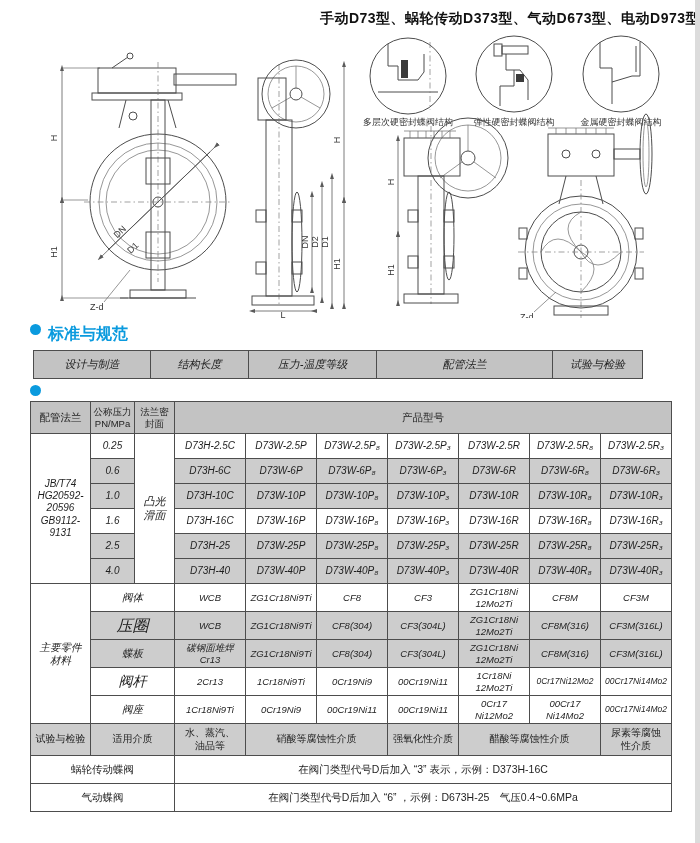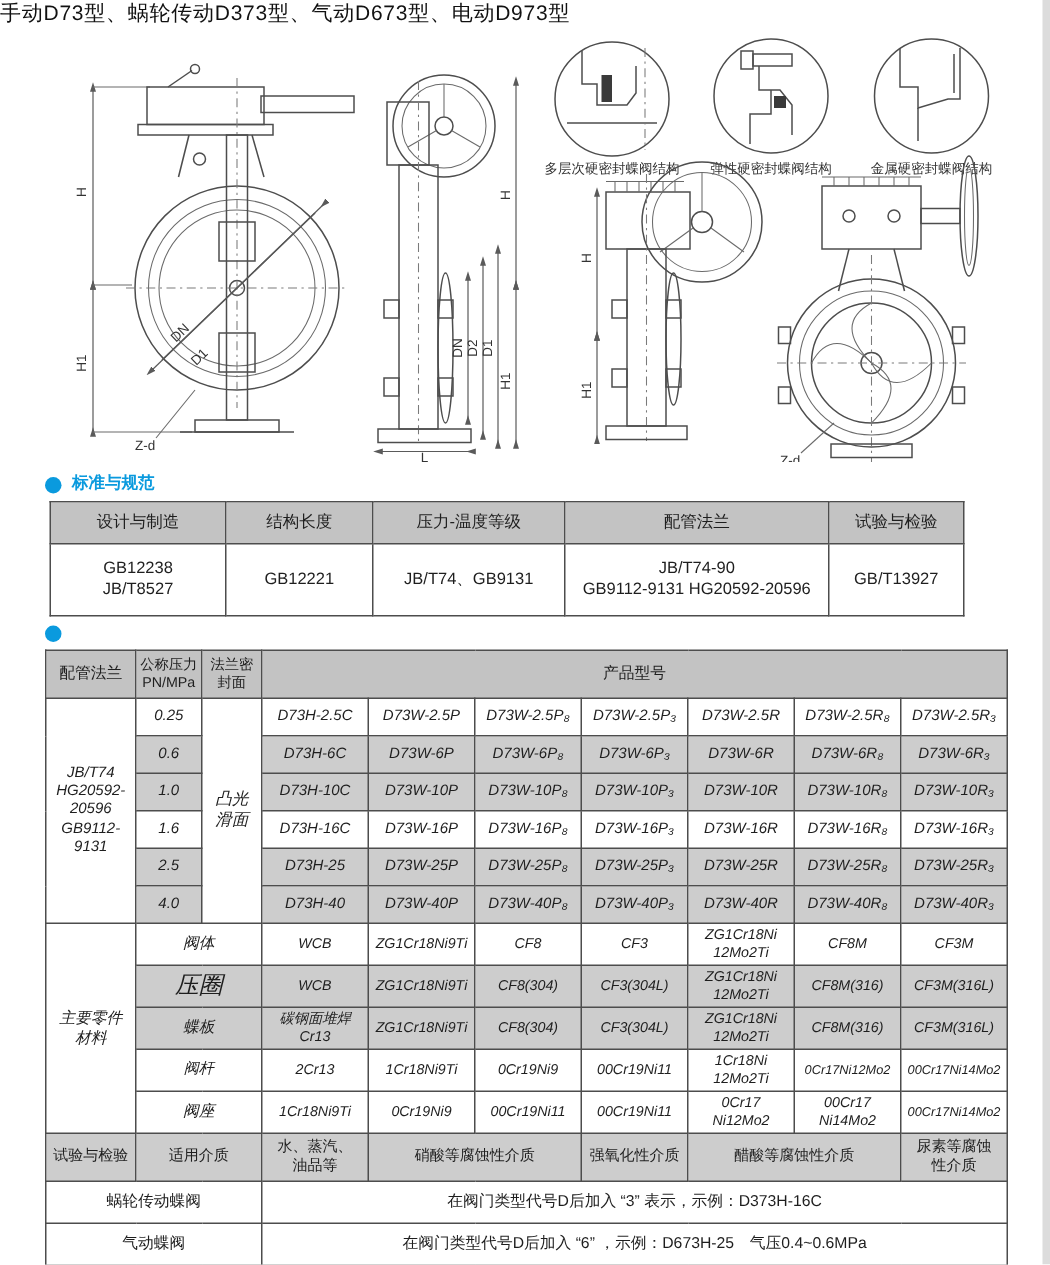--- a/index.html
+++ b/index.html
@@ -3,38 +3,38 @@
 <meta charset="utf-8">
 <style>
   html,body{margin:0;padding:0;}
   body{
     width:700px;height:843px;position:relative;background:#ffffff;
     font-family:"Liberation Sans","DejaVu Sans",sans-serif;color:#1e1e1e;
     overflow:hidden;
   }
   .edge-strip{position:absolute;right:0;top:0;width:5px;height:100%;background:#dcdcdc;}
   .page-title{
-    text-align:left;font-weight:normal;font-size:14px;
+    text-align:right;font-weight:bold;font-size:14px;padding-top:10px;
     letter-spacing:.5px;color:#111;
   }
   .drawings{display:block;margin:2px auto 0 auto;}
   .ln{fill:none;stroke:#4d4d4d;stroke-width:1;}
   .thin{fill:none;stroke:#6a6a6a;stroke-width:.7;}
   .dash{fill:none;stroke:#7a7a7a;stroke-width:.7;stroke-dasharray:6 3 1.5 3;}
   .dim{fill:none;stroke:#5a5a5a;stroke-width:.8;}
   .svg-txt{font-size:9px;fill:#333;font-family:"Liberation Sans","DejaVu Sans",sans-serif;}
   .svg-cap{font-size:9px;fill:#333;text-anchor:middle;font-family:"Liberation Sans","DejaVu Sans",sans-serif;}
-  .sec-head{display:flex;align-items:flex-end;margin:6px 0 5px 30px;color:#0a9ade;font-weight:bold;font-size:11px;}
+  .sec-head{display:flex;align-items:flex-start;margin:6px 0 5px 30px;color:#0a9ade;font-weight:bold;font-size:16px;}
   .bullet{width:11px;height:11px;border-radius:50%;background:#0a9ade;margin-right:7px;flex:0 0 auto;}
   table{border-collapse:collapse;table-layout:fixed;}
   td,th{border:1px solid #4d4d4d;text-align:center;vertical-align:middle;
         white-space:pre-line;padding:1px 1px;line-height:1.22;font-weight:normal;overflow:hidden;}
   .hdr{background:#c3c3c3;}
   .shade{background:#cdcdcd;text-align:center;}
-  .std-table{margin-left:33px;width:609px;font-size:11px;}
+  .std-table{margin-left:33px;width:609px;font-size:11px;font-style:italic;}
   .std-table th{height:25px;}
   .std-table td{height:45px;}
   .big-table{margin-left:30px;width:642px;font-size:10.5px;margin-top:2px;}
   .big-table th{height:29px;}
   .row-pn td{height:22px;font-size:10px;font-style:italic;}
   .row-mat td{height:25px;font-size:9.5px;font-style:italic;}
   .row-app td{height:29px;font-size:10px;}
   .row-drv td{height:25px;font-size:10.5px;}
   .pn-val{font-size:10.5px;}
 </style>
@@ -219,29 +219,20 @@
       <col style="width:90px">
     </colgroup>
   <tbody>
       <tr>
     <th class="hdr">设计与制造</th>
     <th class="hdr">结构长度</th>
     <th class="hdr">压力-温度等级</th>
     <th class="hdr">配管法兰</th>
     <th class="hdr">试验与检验</th>
   </tr>
-  <tr>
-    <td>GB12238
-JB/T8527</td>
-    <td>GB12221</td>
-    <td>JB/T74、GB9131</td>
-    <td>JB/T74-90
-GB9112-9131 HG20592-20596</td>
-    <td>GB/T13927</td>
-  </tr>
 </tbody>
   </table>
 
 <div class="sec-head">
   <span class="bullet"></span>
 </div>
 
 <table class="big-table">
   <colgroup>
     <col style="width:60px">
@@ -363,21 +354,21 @@
 Cr13</td>
     <td class="shade">ZG1Cr18Ni9Ti</td>
     <td class="shade">CF8(304)</td>
     <td class="shade">CF3(304L)</td>
     <td class="shade">ZG1Cr18Ni
 12Mo2Ti</td>
     <td class="shade">CF8M(316)</td>
     <td class="shade">CF3M(316L)</td>
   </tr>
   <tr class="row-mat">
-    <td colspan="2" style="font-size:10px">阀杆</td>
+    <td colspan="2" style="font-size:14px">阀杆</td>
     <td>2Cr13</td>
     <td>1Cr18Ni9Ti</td>
     <td>0Cr19Ni9</td>
     <td>00Cr19Ni11</td>
     <td>1Cr18Ni
 12Mo2Ti</td>
     <td style="font-size:8.5px">0Cr17Ni12Mo2</td>
     <td style="font-size:8.5px">00Cr17Ni14Mo2</td>
   </tr>
   <tr class="row-mat">

